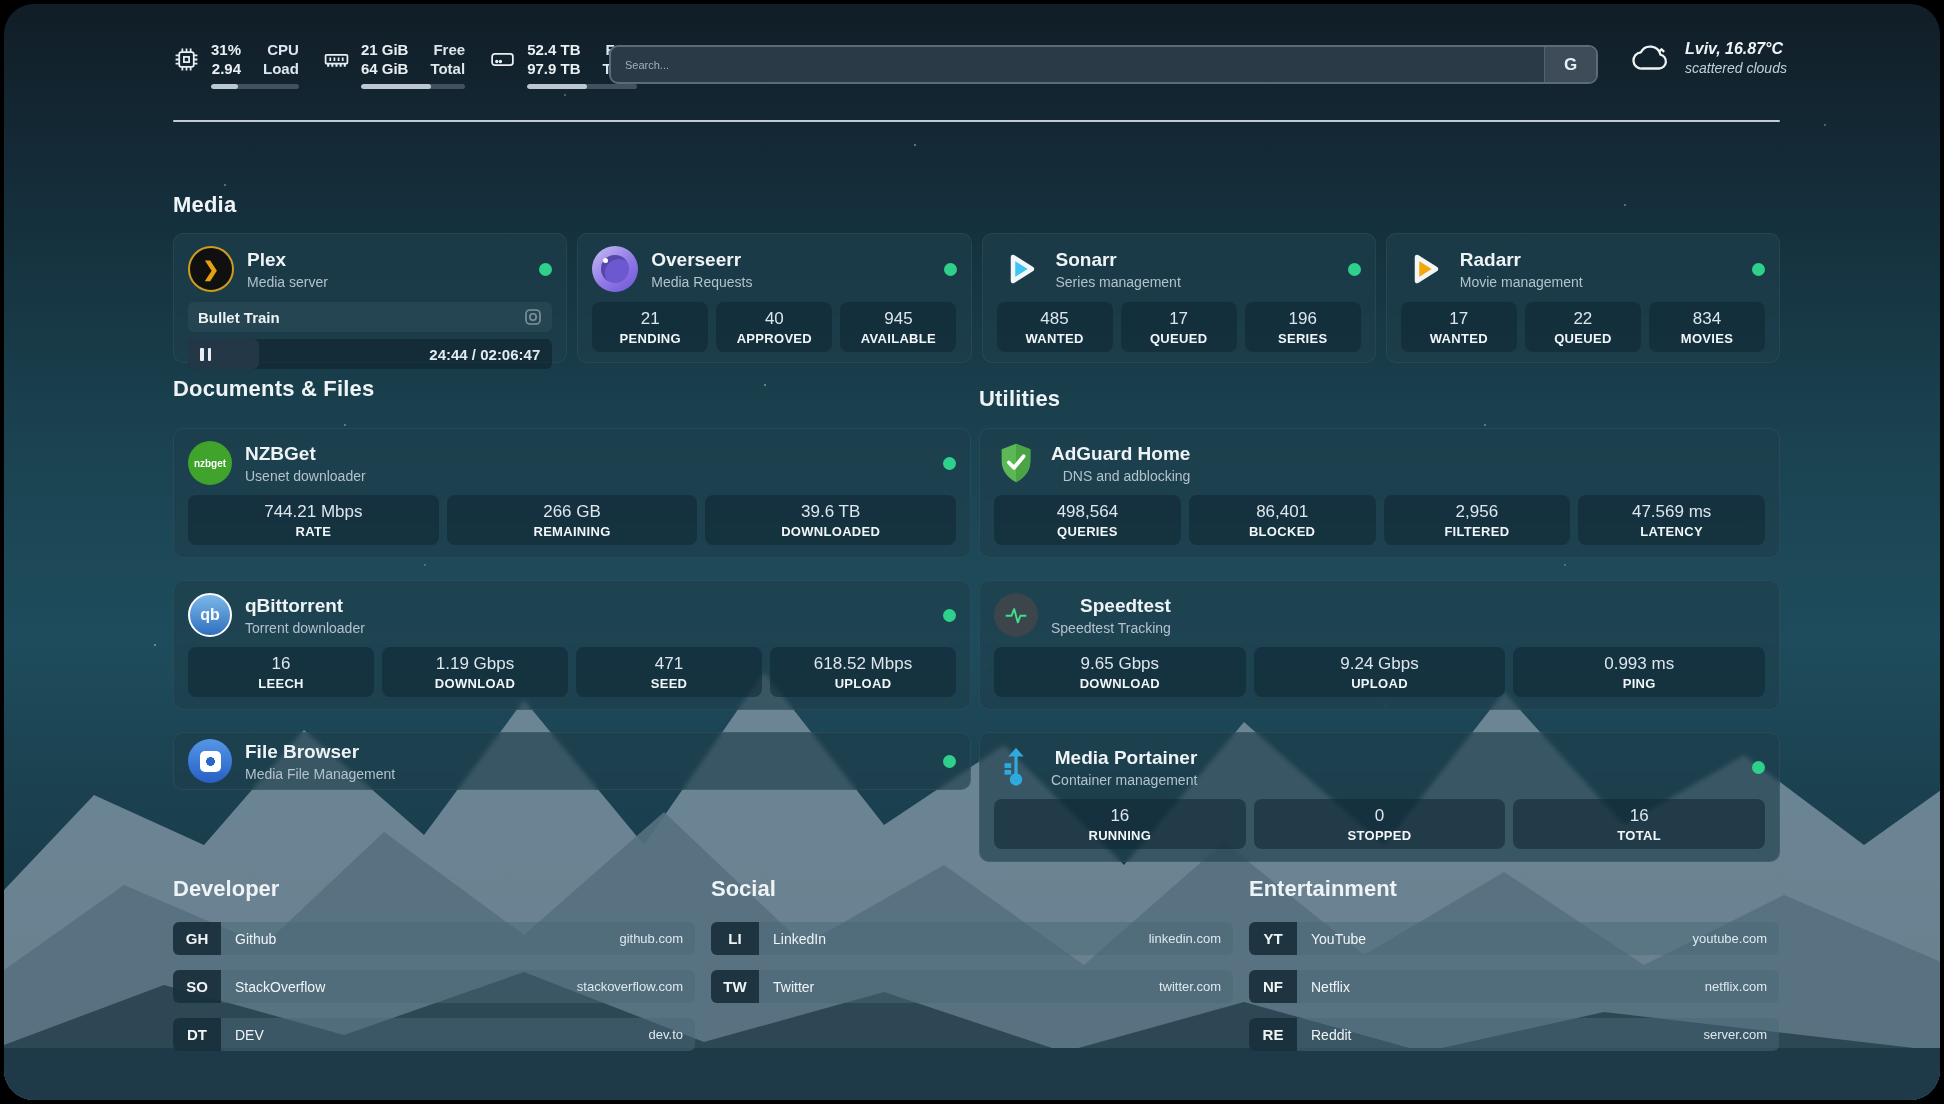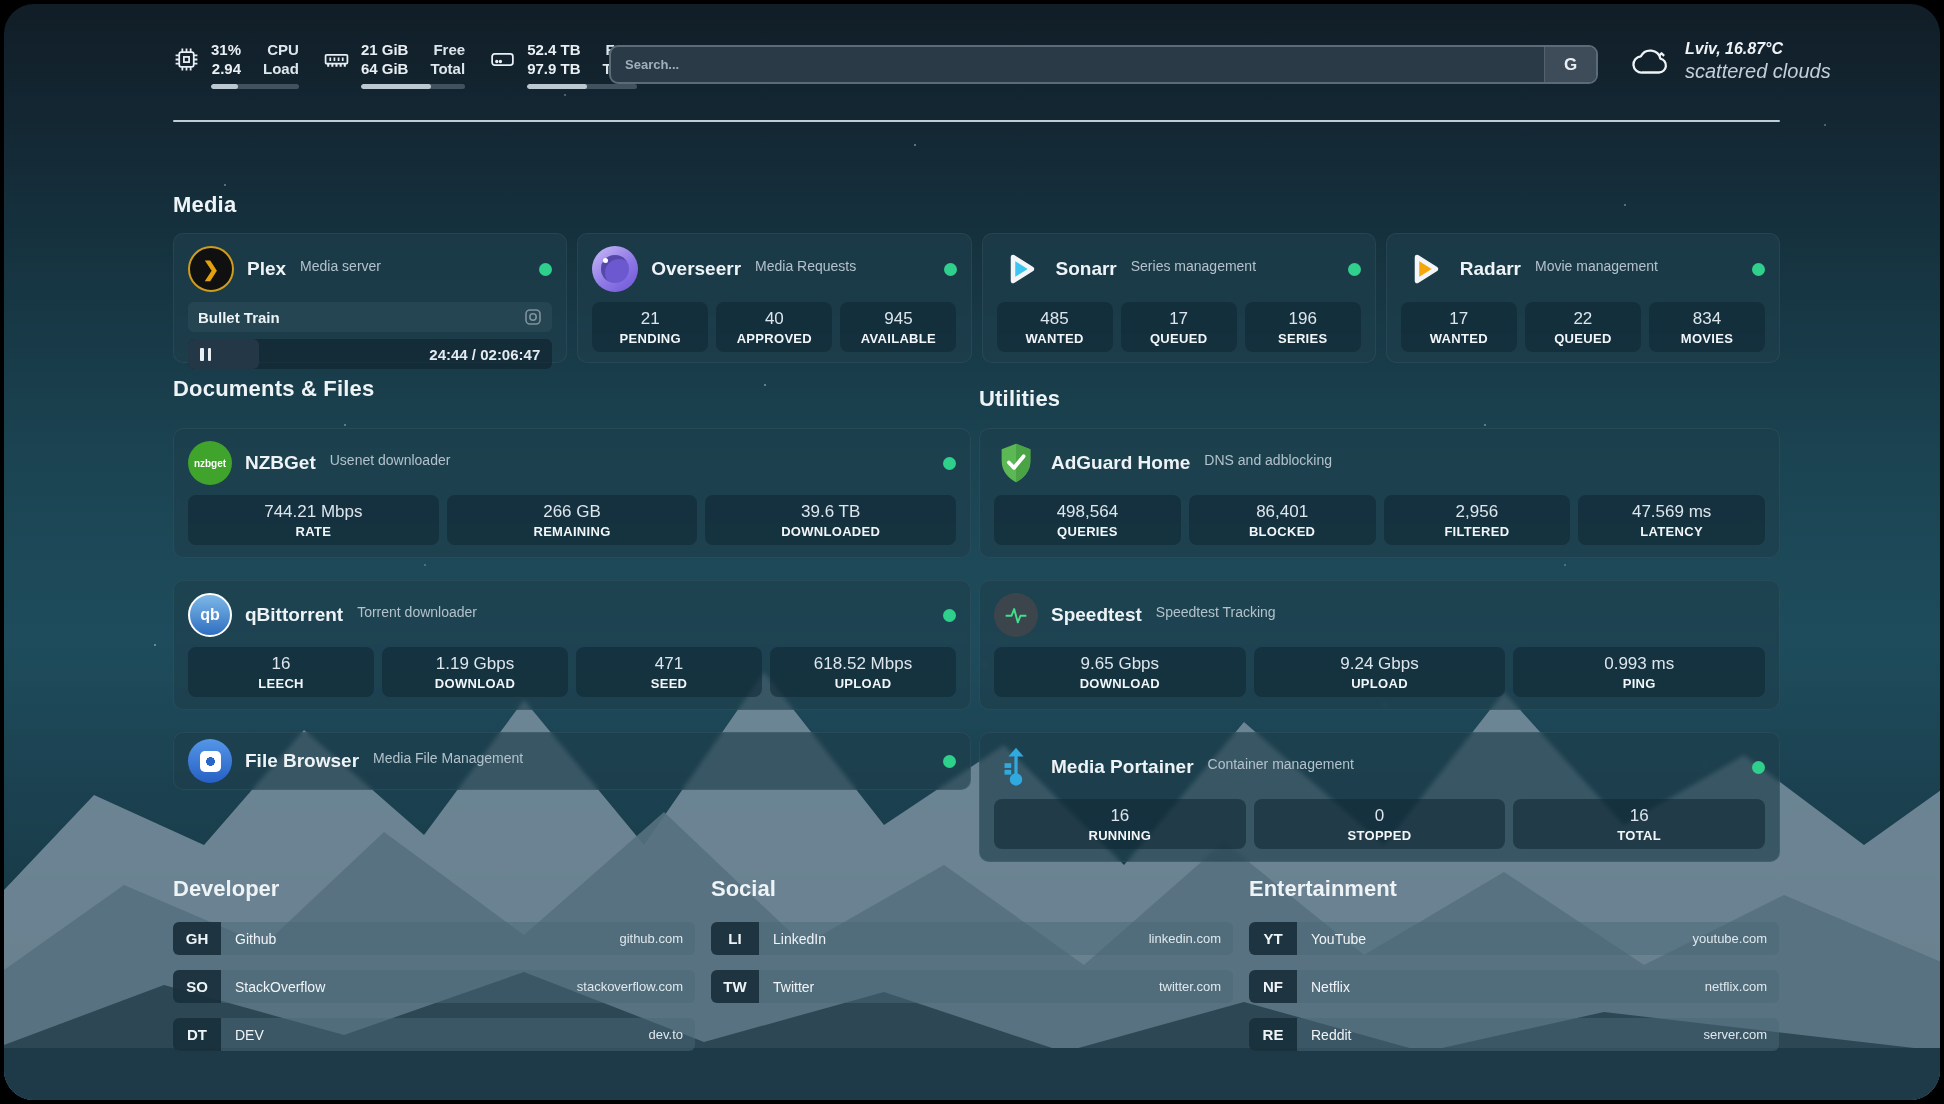--- a/index.html
+++ b/index.html
@@ -23,40 +23,40 @@
   .hstat { display:flex; gap:11px; align-items:flex-start; }
   .hicon { width:27px; height:27px; margin-top:6px; }
   .hcols { display:grid; grid-template-columns:auto auto; column-gap:22px; }
   .hcol { display:flex; flex-direction:column; text-align:right; font-size:15px; line-height:19px; color:#e9eff3; }
   .hcol.labs { color:#dde6ec; }
   .hbar { grid-column:1/-1; margin-top:6px; height:5px; border-radius:3px; background:rgba(125,140,152,.45); overflow:hidden; }
   .hfill { height:100%; border-radius:3px; background:#bcc8d1; }
 
   .search { position:absolute; left:605px; top:41px; width:989px; height:39px; background:#2b3a47;
     border:2px solid #5b6b77; border-radius:9px; display:flex; overflow:hidden; }
-  .search input { flex:1; background:transparent; border:none; outline:none; color:#dfe8ee; font-size:13px;
-    padding:0 14px; font-family:"Liberation Sans", sans-serif;font-weight:bold; }
+  .search input { flex:1; background:transparent; border:none; outline:none; color:#dfe8ee; font-size:11px;
+    padding:0 14px; font-family:"Liberation Sans", sans-serif; }
   .search input::placeholder { color:#9fb0bc; }
   .gbtn { width:52px; background:#3e4c59; border:none; border-left:1px solid rgba(255,255,255,.12); color:#e8eef3;
     font-size:17px; font-weight:600; cursor:pointer; font-family:"Liberation Sans", sans-serif; }
 
   .weather { position:absolute; left:1626px; top:36px; display:flex; gap:13px; align-items:center; }
   .weather .wtxt { display:flex; flex-direction:column; gap:2px;font-style:italic; }
   .wmain { font-size:16px; font-weight:600; color:#eef3f6; }
-  .wsub { font-size:20px; color:#c3d0d9;text-align:right; }
+  .wsub { font-size:14px; color:#c3d0d9;text-align:right; }
 
   .hr { position:absolute; left:169px; top:116px; width:1607px; height:2px; border-radius:1px; background:rgba(224,234,240,.85); }
 
   
   .sec-title { position:absolute; font-size:22px; font-weight:600; color:#eef3f6; letter-spacing:.2px; }
 
   .card { background:rgba(31,62,76,.66); border:1px solid rgba(255,255,255,.055); border-radius:10px;
     padding:12px 14px; backdrop-filter:blur(2px); }
   .head { display:flex; align-items:center; gap:13px; }
-  .meta { display:flex; flex-direction:row; gap:14px; }
+  .meta { display:flex; flex-direction:column; gap:3px; }
   .nm { font-size:19px; font-weight:600; color:#eef3f6; }
   .sb { font-size:14px; color:#b3c2cc; }
   .dot { width:13px; height:13px; border-radius:50%; background:#2fd08c; margin-left:auto; }
 
   .stats { display:flex; gap:8px; margin-top:10px; }
   .stat { flex:1; background:rgba(14,39,51,.55); border-radius:8px; height:50px; display:flex; flex-direction:column;
     align-items:center; justify-content:center; gap:2px; }
   .sv { font-size:17px; color:#dde6ec; }
   .sl { font-size:13px; font-weight:700; color:#f2f6f9; letter-spacing:.3px; }
 

